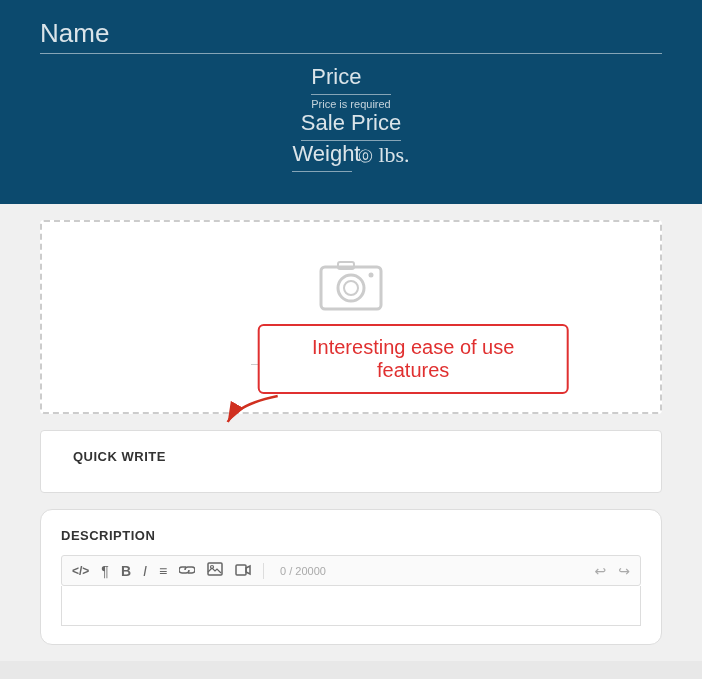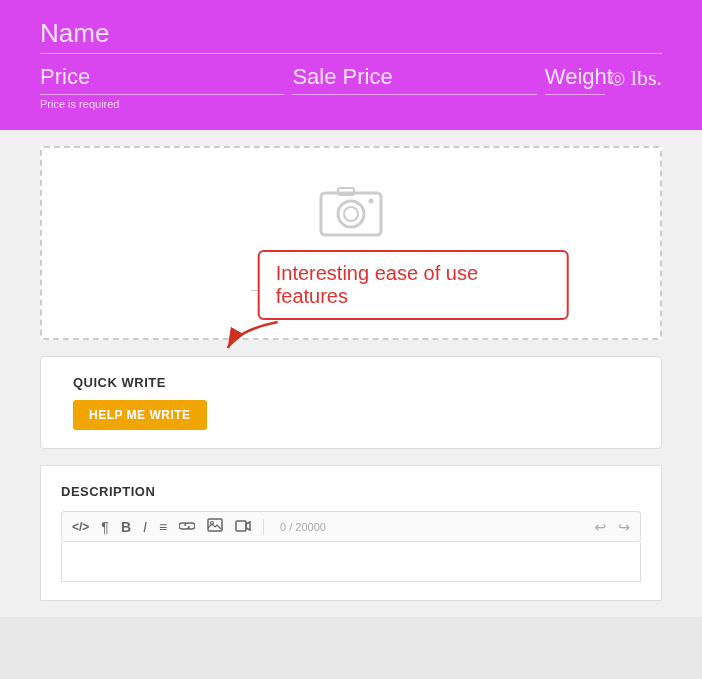--- a/index.html
+++ b/index.html
@@ -5,22 +5,22 @@
     * { box-sizing: border-box; margin: 0; padding: 0; }
     body {
       font-family: 'Helvetica Neue', Arial, sans-serif;
       background: #e8e8e8;
       width: 702px;
       min-height: 679px;
       overflow-x: hidden;
     }
 
     .top-section {
-      background: #d946ef;
-      padding: 18px 40px 20px 40px;
+      background: #0c4a6e;
+      padding: 18px 40px 32px 40px;
     }
 
     .field-name-row {
       margin-bottom: 10px;
     }
 
     .field-label {
       font-size: 26px;
       color: rgba(255,255,255,0.85);
       font-weight: 300;
@@ -31,23 +31,24 @@
     }
 
     .field-error {
       font-size: 11px;
       color: rgba(255,255,255,0.75);
       margin-top: 3px;
     }
 
     .price-row {
       display: flex;
-      align-items: flex-start;
-      gap: 8px;
+      align-items: center;
+      gap: 0;
       margin-top: 10px;
+      flex-direction: column;
     }
 
     .price-col {
       flex: 1;
     }
 
     .price-col .field-label {
       font-size: 22px;
     }
 
@@ -175,21 +176,21 @@
       letter-spacing: 0.5px;
       border-radius: 3px;
       cursor: pointer;
       text-transform: uppercase;
     }
 
     
     .description-section {
       background: #fff;
       border: 1px solid #ddd;
-      border-radius: 1px;
+      border-radius: 12px;
       padding: 18px 20px;
     }
 
     .editor-toolbar {
       display: flex;
       align-items: center;
       gap: 12px;
       border: 1px solid #ddd;
       border-radius: 3px;
       padding: 6px 10px;
@@ -237,20 +238,21 @@
     .upload-area-wrapper {
       position: relative;
     }
 
     .overlay-callout {
       position: absolute;
       bottom: -10px;
       left: 50%;
       transform: translateX(-30%);
       z-index: 10;
+      text-align: center;
     }
   </style>
 </head>
 <body>
 
 <div class="top-section">
 
   <div class="field-name-row">
     <span class="field-label">Name</span>
   </div>
@@ -306,21 +308,20 @@
             </marker>
           </defs>
           <path d="M 60 2 Q 20 10 10 28" stroke="#d03020" stroke-width="2.5" fill="none" marker-end="url(#arrowhead)"></path>
         </svg>
       </div>
     </div>
   </div>
 
   <div class="quick-write-section">
     <div class="section-title">QUICK WRITE</div>
-    <button class="help-me-write-btn">HELP ME WRITE</button>
   </div>
 
   <div class="description-section">
     <div class="section-title">DESCRIPTION</div>
 
     <div class="editor-toolbar">
       <span class="toolbar-icon" style="font-size:12px; font-weight:bold;">&lt;/&gt;</span>
       <span class="toolbar-icon">¶</span>
       <span class="toolbar-icon" style="font-weight:bold;">B</span>
       <span class="toolbar-icon" style="font-style:italic;">I</span>

